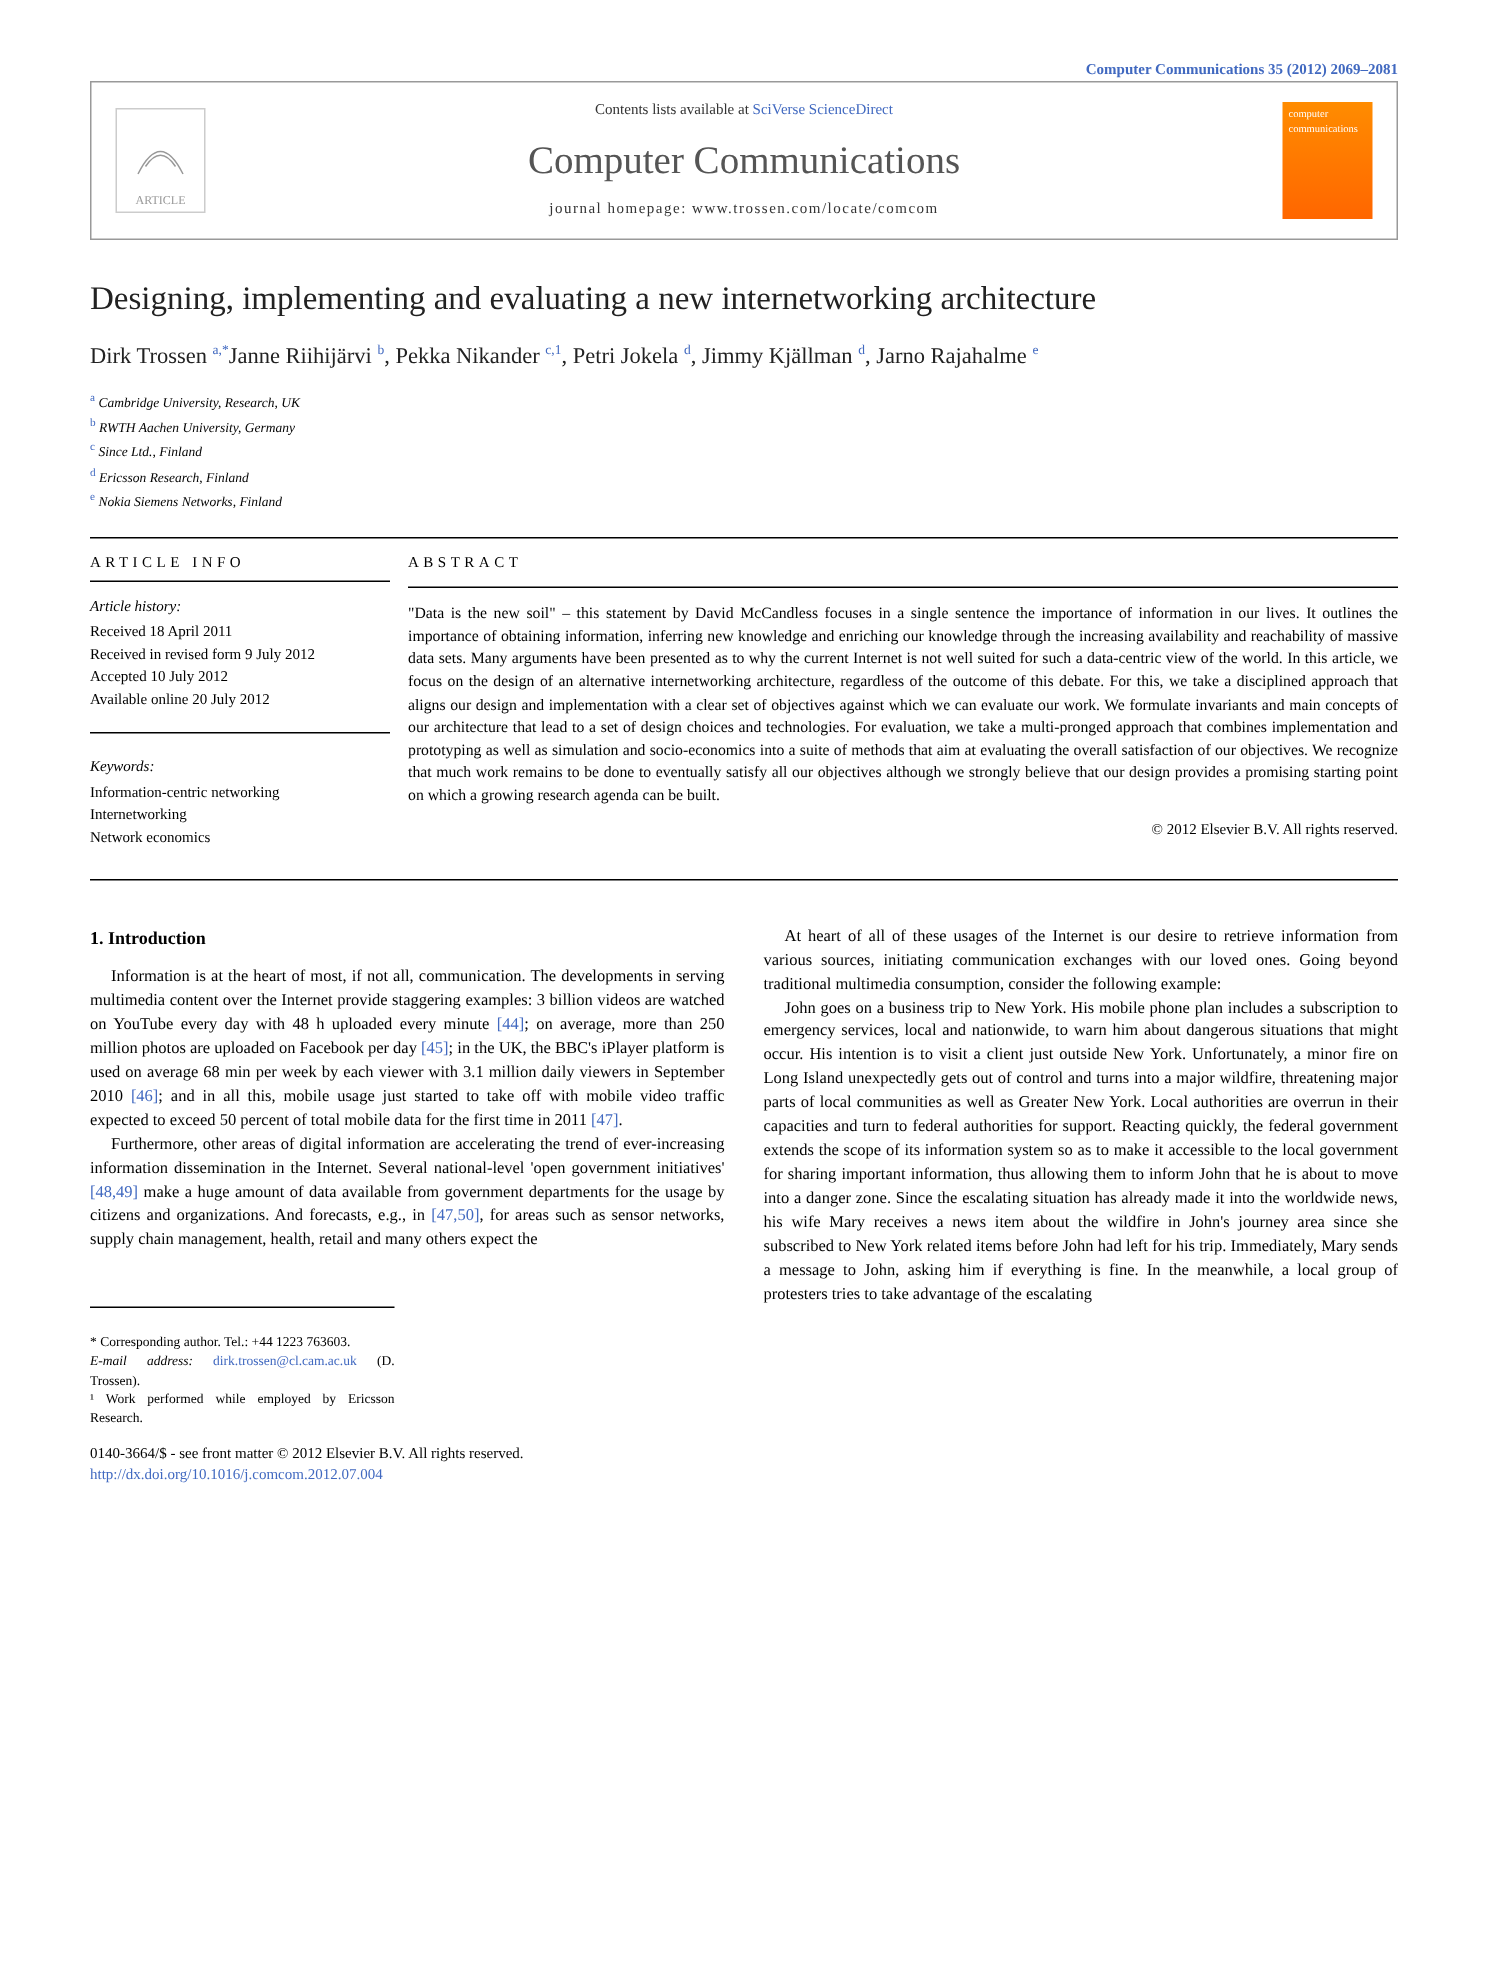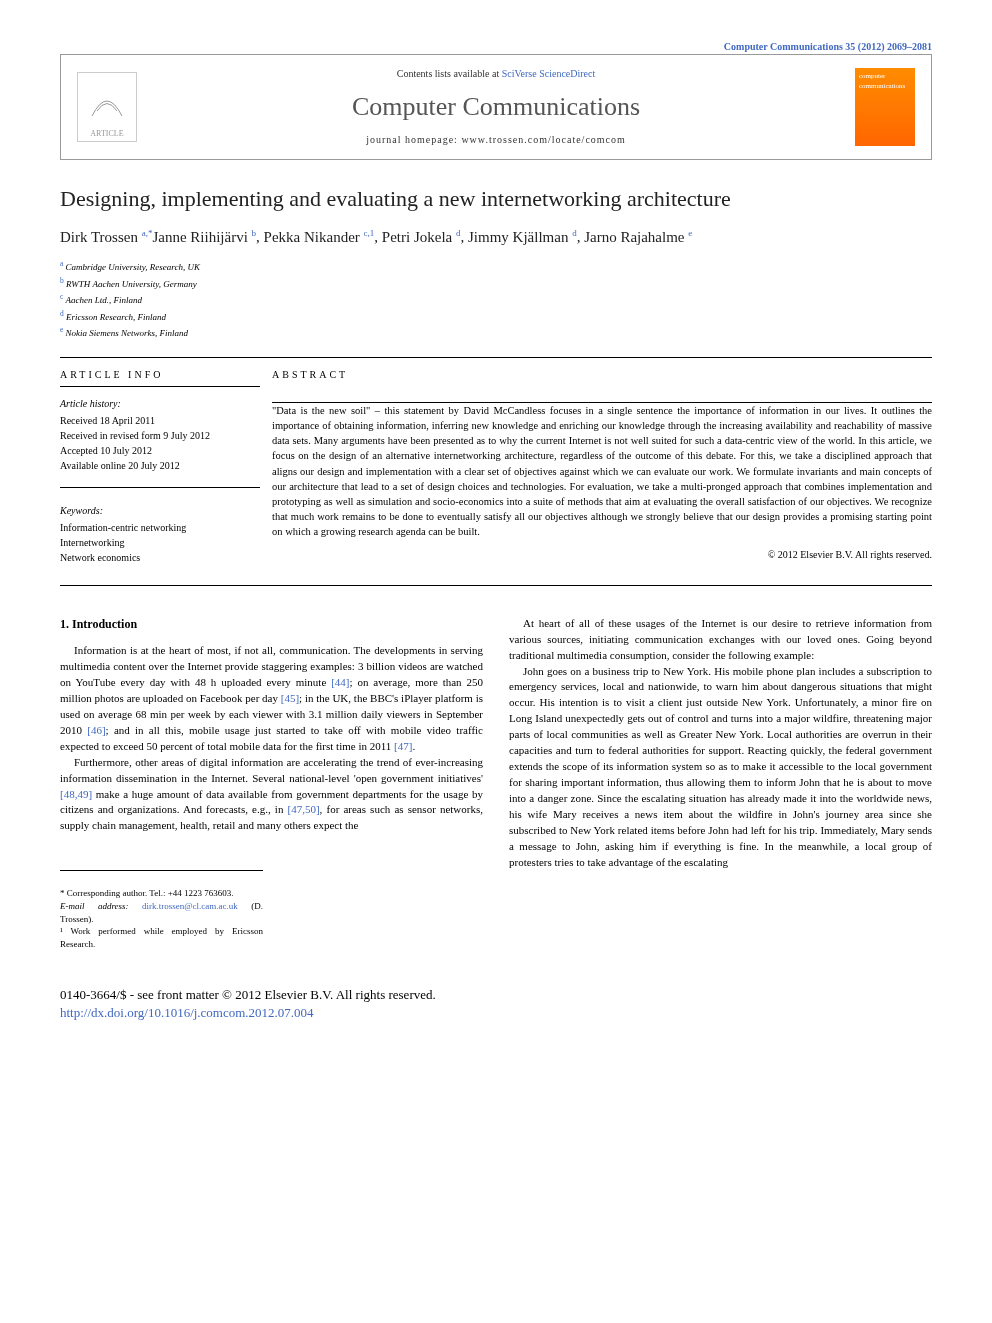--- a/index.html
+++ b/index.html
@@ -129,21 +129,22 @@
     }
     .keyword { line-height: 1.5; }
     .abstract {
       flex: 1;
       font-size: 10.5px;
     }
     .abstract-heading {
       font-size: 10px;
       letter-spacing: 3px;
       text-transform: uppercase;
-      padding-bottom: 20px;
+      margin-bottom: 10px;
+      padding-bottom: 8px;
       border-bottom: 1px solid #000;
     }
     .abstract-text {
       text-align: justify;
       line-height: 1.45;
     }
     .copyright {
       text-align: right;
       font-size: 10px;
       margin-top: 8px;
@@ -169,22 +170,22 @@
     .footnotes {
       margin-top: 36px;
       font-size: 9px;
       border-top: 1px solid #000;
       padding-top: 16px;
       width: 48%;
       line-height: 1.4;
     }
     .footnotes .email { color: #4169c0; }
     .footer {
-      margin-top: 36px;
-      font-size: 13px;
+      margin-top: 12px;
+      font-size: 10px;
       display: flex;
       justify-content: space-between;
     }
     .footer-left { line-height: 1.4; }
     .footer .doi { color: #4169c0; }
   </style>
 </head>
 <body>
 
 <div class="page">
@@ -212,21 +213,21 @@
 
   <h1 class="article-title">Designing, implementing and evaluating a new internetworking architecture</h1>
 
   <div class="authors">
     Dirk Trossen <sup>a,</sup><sup>*</sup>Janne Riihijärvi <sup>b</sup>, Pekka Nikander <sup>c,1</sup>, Petri Jokela <sup>d</sup>, Jimmy Kjällman <sup>d</sup>, Jarno Rajahalme <sup>e</sup>
   </div>
 
   <div class="affiliations">
     <div><sup>a</sup> <span>Cambridge University, Research, UK</span></div>
     <div><sup>b</sup> <span>RWTH Aachen University, Germany</span></div>
-    <div><sup>c</sup> <span>Aachen Ltd., Finland</span></div>
+    <div><sup>c</sup> <span>Since Ltd., Finland</span></div>
     <div><sup>d</sup> <span>Ericsson Research, Finland</span></div>
     <div><sup>e</sup> <span>Nokia Siemens Networks, Finland</span></div>
   </div>
 
   <hr class="divider">
 
   <div class="info-abstract">
     <div class="article-info">
       <div class="info-heading">ARTICLE INFO</div>
       <div class="history-heading">Article history:</div>

